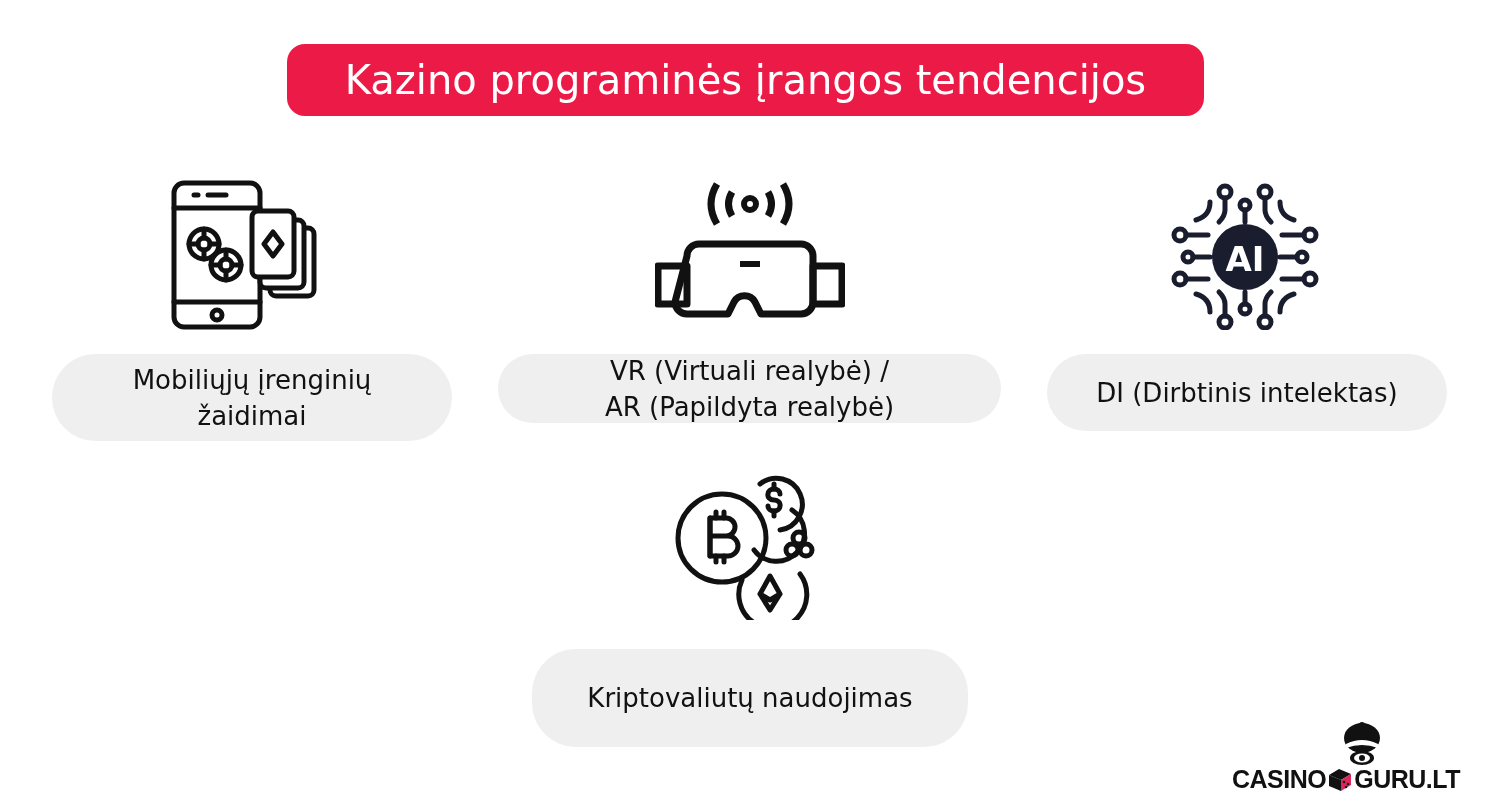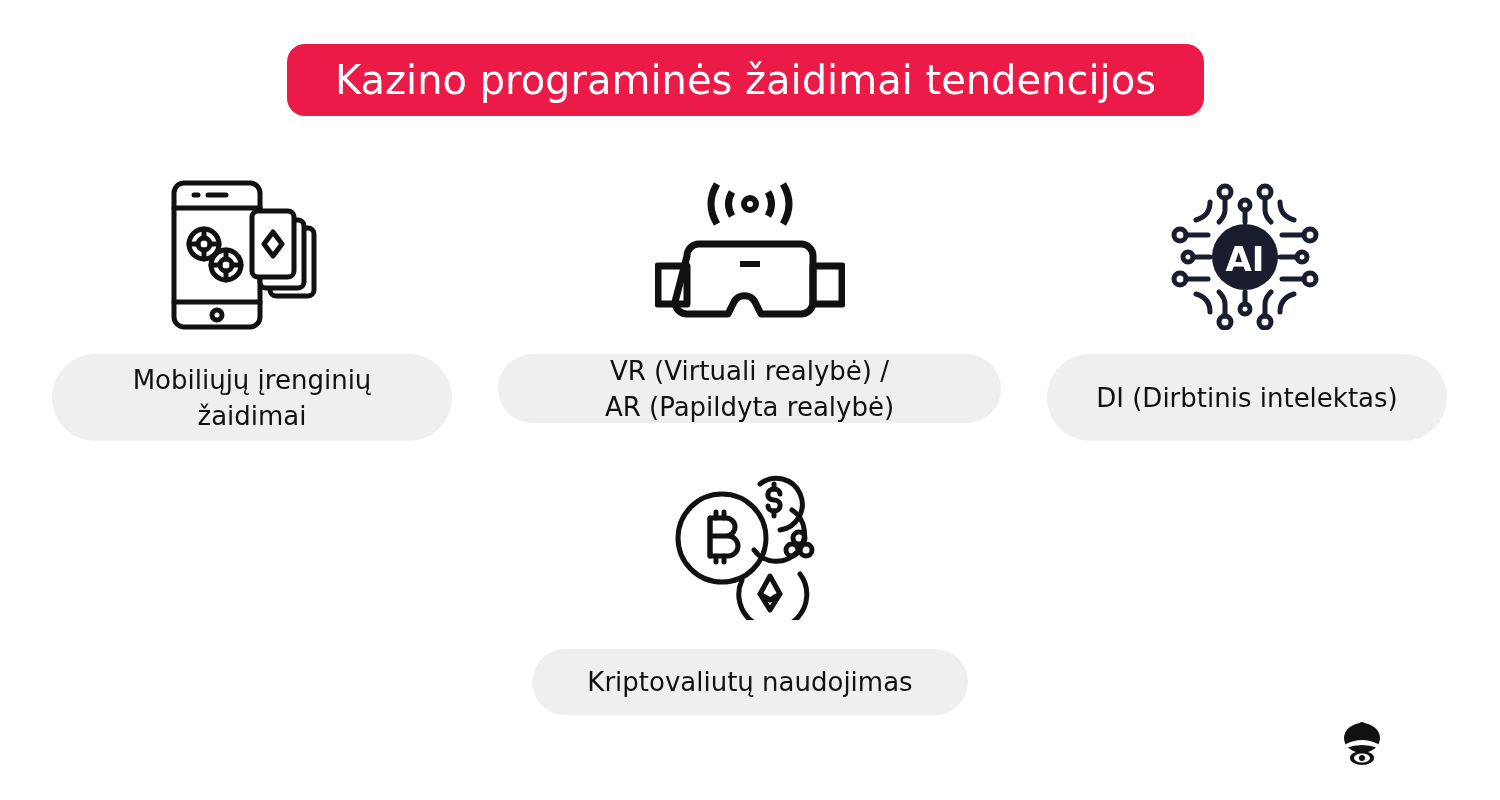--- a/index.html
+++ b/index.html
@@ -40,21 +40,21 @@
       display: flex; align-items: center;
       font-family: "Liberation Sans", sans-serif; font-weight: 700;
       font-size: 25px; color: #111111; letter-spacing: -0.5px;
     }
     .logo .dice { display: inline-block; width: 26px; height: 26px; margin: 0 1px; }
   </style>
 </head>
 <body>
 
 <div class="title-bar">
-  <h1>Kazino programinės žaidimai tendencijos</h1>
+  <h1>Kazino programinės įrangos tendencijos</h1>
 </div>
 
 <div class="icon" style="left:168px; top:180px; width:160px; height:150px;">
   <svg viewBox="0 0 160 150" fill="none" stroke="#111" stroke-width="5" stroke-linecap="round" stroke-linejoin="round">
     <rect x="6" y="3" width="86" height="144" rx="10"></rect>
     <line x1="6" y1="28" x2="92" y2="28"></line>
     <line x1="6" y1="122" x2="92" y2="122"></line>
     <line x1="26" y1="15" x2="30" y2="15"></line>
     <line x1="40" y1="15" x2="58" y2="15"></line>
     <circle cx="49" cy="135" r="5"></circle>
@@ -162,32 +162,46 @@
 <div class="pill" style="left:52px; top:354px; width:400px; height:87px;">
   <span class="label">Mobiliųjų įrenginių
 žaidimai</span>
 </div>
 
 <div class="pill" style="left:498px; top:354px; width:503px; height:69px;">
   <span class="label">VR (Virtuali realybė) /
 AR (Papildyta realybė)</span>
 </div>
 
-<div class="pill" style="left:1047px; top:354px; width:400px; height:87px;">
+<div class="pill" style="left:1047px; top:354px; width:400px; height:77px;">
   <span class="label">DI (Dirbtinis intelektas)</span>
 </div>
 
-<div class="pill" style="left:532px; top:649px; width:436px; height:66px;">
+<div class="pill" style="left:532px; top:649px; width:436px; height:98px;">
   <span class="label">Kriptovaliutų naudojimas</span>
 </div>
 
 <div class="logo">
   <div class="turban">
     <svg viewBox="0 0 44 46" width="44" height="46">
       <ellipse cx="22" cy="16" rx="18" ry="15" fill="#111"></ellipse>
       <circle cx="22" cy="3" r="3" fill="#111"></circle>
       <path d="M6 22 q16 -8 32 0 v4 q-16 -6 -32 0 z" fill="#fff"></path>
       <ellipse cx="22" cy="36" rx="12" ry="7" fill="#111"></ellipse>
       <ellipse cx="22" cy="36" rx="8" ry="4.5" fill="#fff"></ellipse>
       <circle cx="22" cy="36" r="3" fill="#111"></circle>
     </svg>
   </div>
+  <div class="wordmark">
+    <span>CASINO</span>
+    <span class="dice">
+      <svg viewBox="0 0 26 26" width="26" height="26">
+        <path d="M2 9 l10 -6 l12 5 l-10 6 z" fill="#111"></path>
+        <path d="M2 9 l12 5 v11 l-12 -5 z" fill="#111"></path>
+        <path d="M14 14 l10 -6 v11 l-10 6 z" fill="#e0245e"></path>
+        <circle cx="17" cy="16" r="1.3" fill="#111"></circle>
+        <circle cx="21" cy="18" r="1.3" fill="#111"></circle>
+        <circle cx="19" cy="21" r="1.3" fill="#111"></circle>
+      </svg>
+    </span>
+    <span>GURU.LT</span>
+  </div>
 </div>
 
 </body></html>

